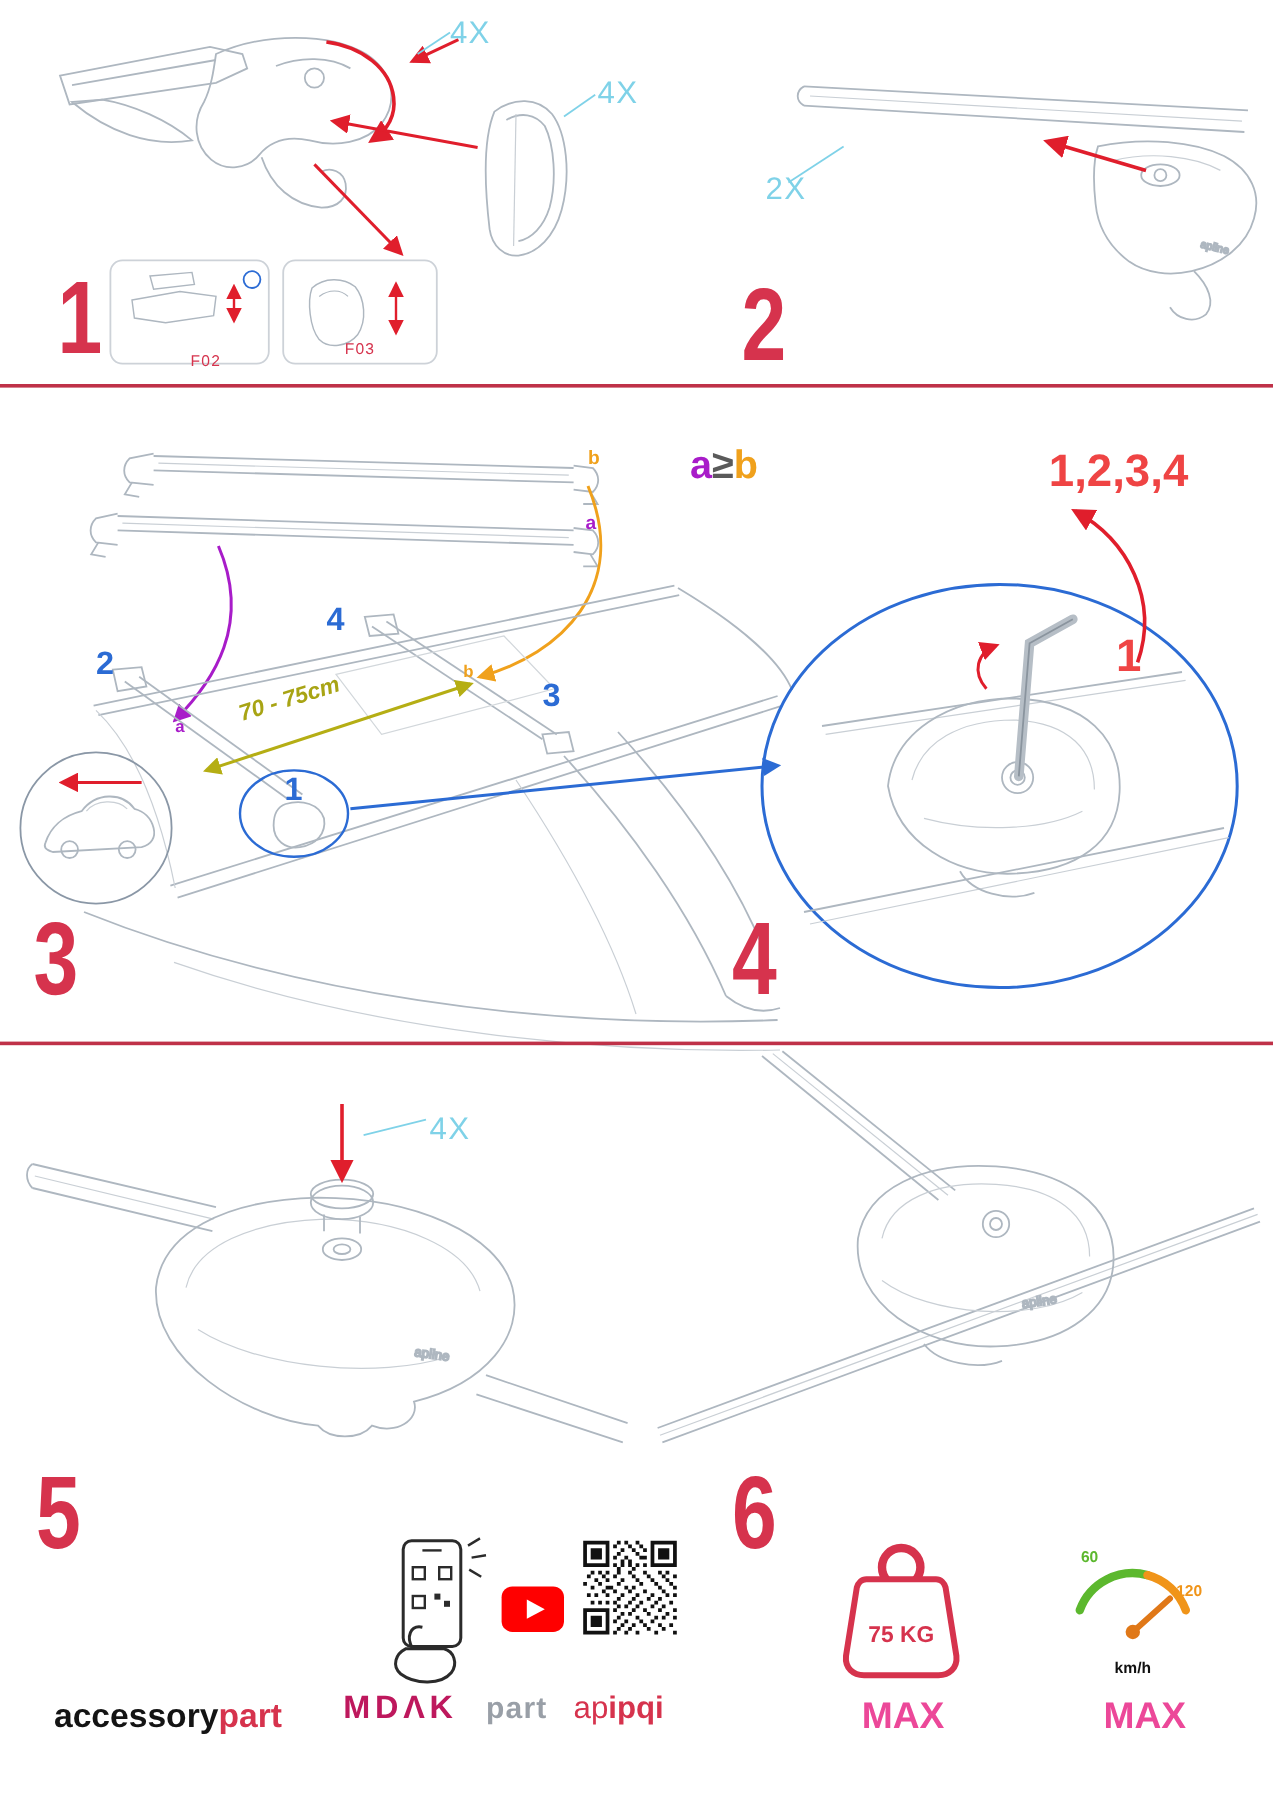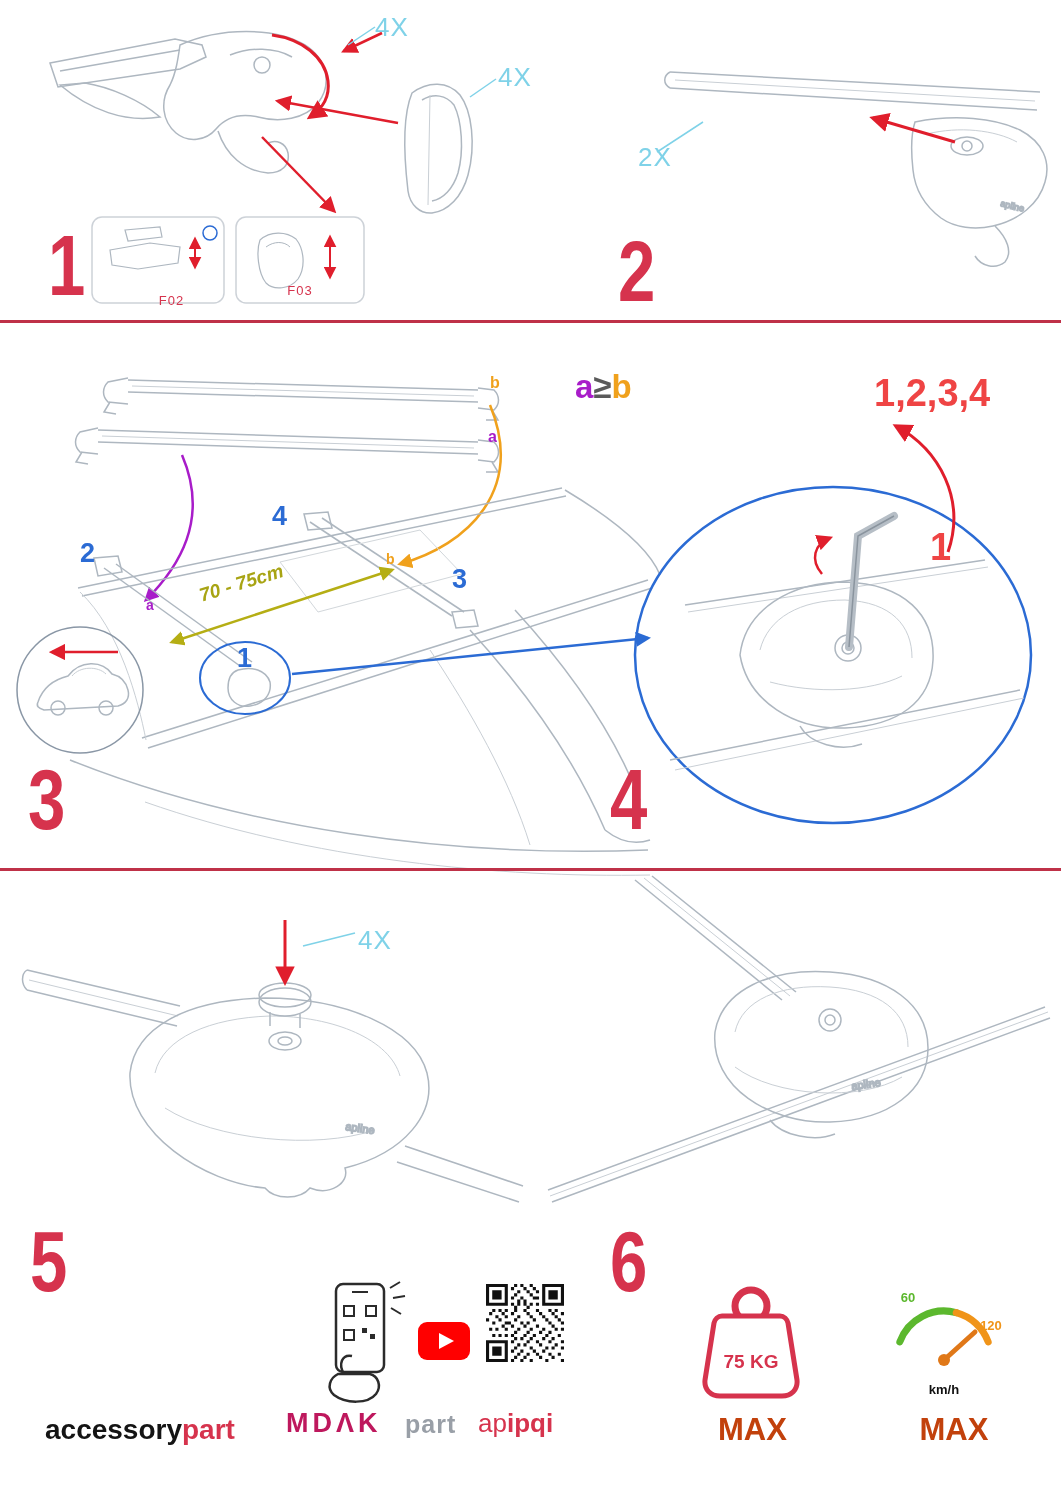--- a/index.html
+++ b/index.html
@@ -23,21 +23,21 @@
   .dist{color:#a8a414;font-size:19px;font-weight:700;font-style:italic;
         transform:rotate(-17deg);transform-origin:left center;white-space:nowrap}
   .divider{left:0;width:1061px;height:3px;background:#bf3148}
   .model{color:#2b2f86;font-size:31px;font-weight:700;letter-spacing:1px}
   .brand{font-size:28px;font-weight:700;color:#141414}
   .brand .red{color:#d6334d}
   .mdak{font-size:27px;font-weight:700;color:#be185d;letter-spacing:4px}
   .ipqi{font-size:25px;font-weight:700;color:#999fa7;letter-spacing:1px}
   .apline{font-size:26px;color:#d6334d}
   .apline .bold{font-weight:700}
-  .max{font-size:31px;font-weight:700;color:#c2410c;text-align:center}
+  .max{font-size:31px;font-weight:700;color:#ec4899;text-align:center}
 </style>
 </head>
 <body>
 
 <div class="page">
 
   <svg width="0" height="0" aria-hidden="true">
     <defs>
       <marker id="m-red" viewBox="0 0 10 10" refX="8" refY="5" markerWidth="6.5" markerHeight="6.5" orient="auto-start-reverse">
         <path d="M0,0 L10,5 L0,10 Z" fill="#e01e2c"></path>

